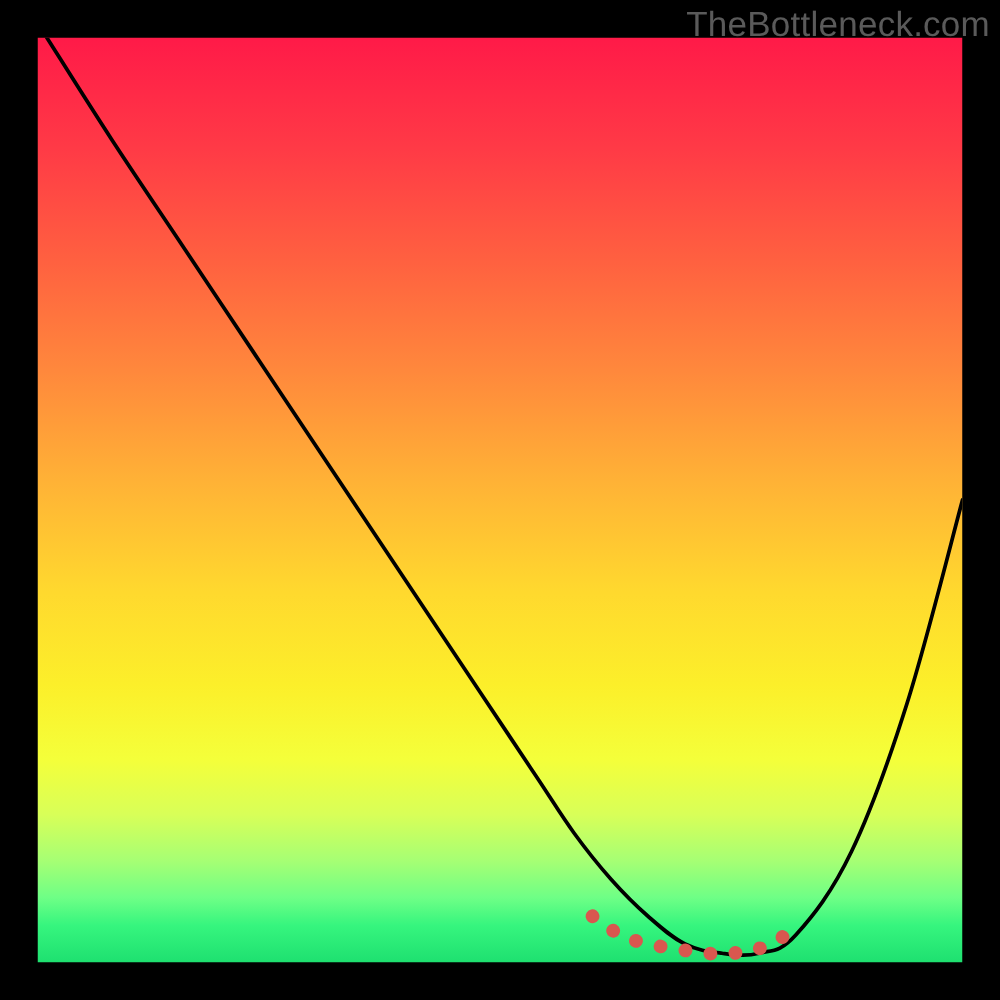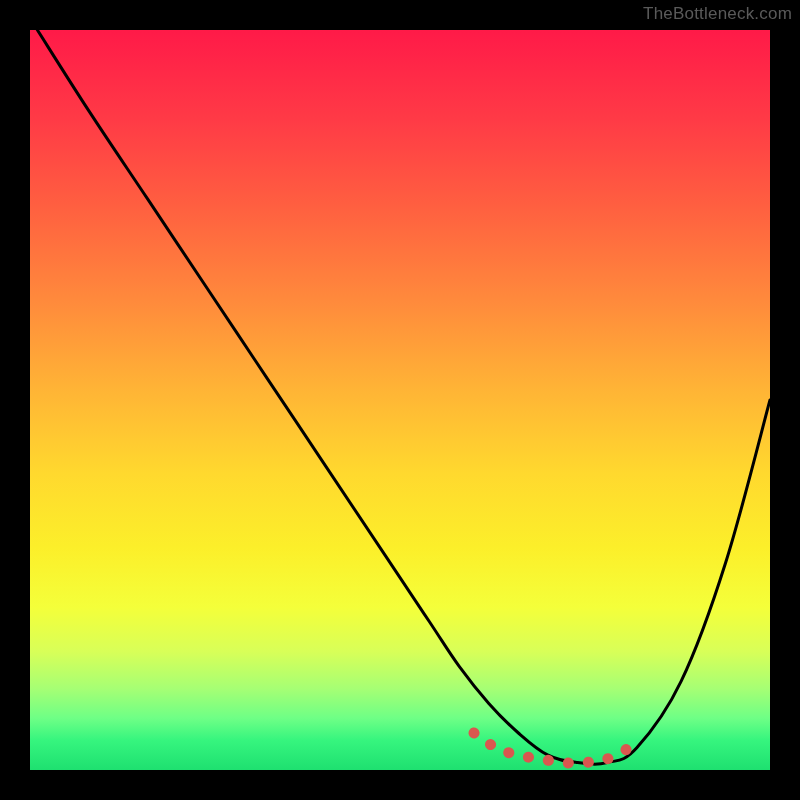--- a/index.html
+++ b/index.html
@@ -15,21 +15,21 @@
     position: relative;
     width: 800px;
     height: 800px;
     background: #000;
   }
   .watermark {
     position: absolute;
     top: 4px;
     right: 8px;
     color: #5a5a5a;
-    font-size: 17px;
+    font-size: 28px;
     font-weight: 500;
     letter-spacing: 0.2px;
     z-index: 10;
   }
   .plot-area {
     position: absolute;
     left: 30px;
     top: 30px;
     width: 740px;
     height: 740px;

